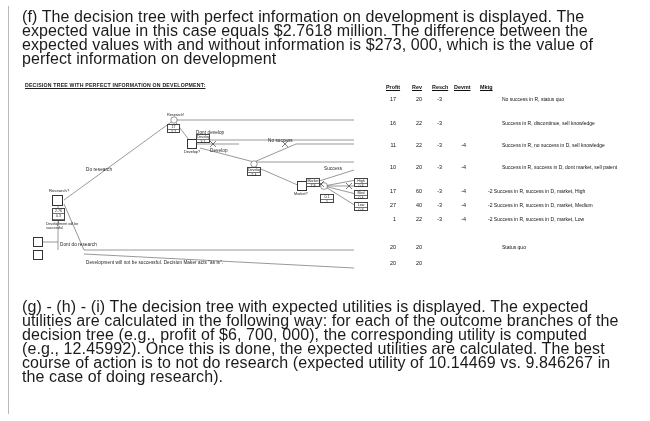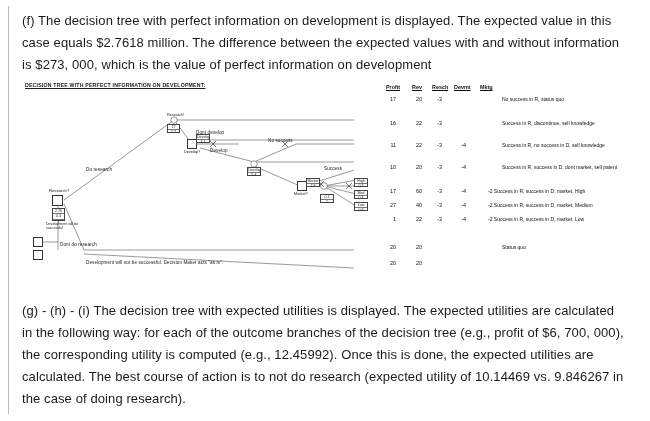--- a/index.html
+++ b/index.html
@@ -24,22 +24,22 @@
   .left-rule {
     position: absolute;
     left: 8px;
     top: 6px;
     width: 1px;
     height: 408px;
     background: #b9b9b9;
   }
   .para {
     position: absolute;
-    font-size: 13px;
-    line-height: 22px;
+    font-size: 16px;
+    line-height: 14px;
     color: #1b1b1b;
     letter-spacing: 0.1px;
   }
   #para-f {
     left: 22px;
     top: 10px;
     width: 608px;
   }
   #para-g {
     left: 22px;

